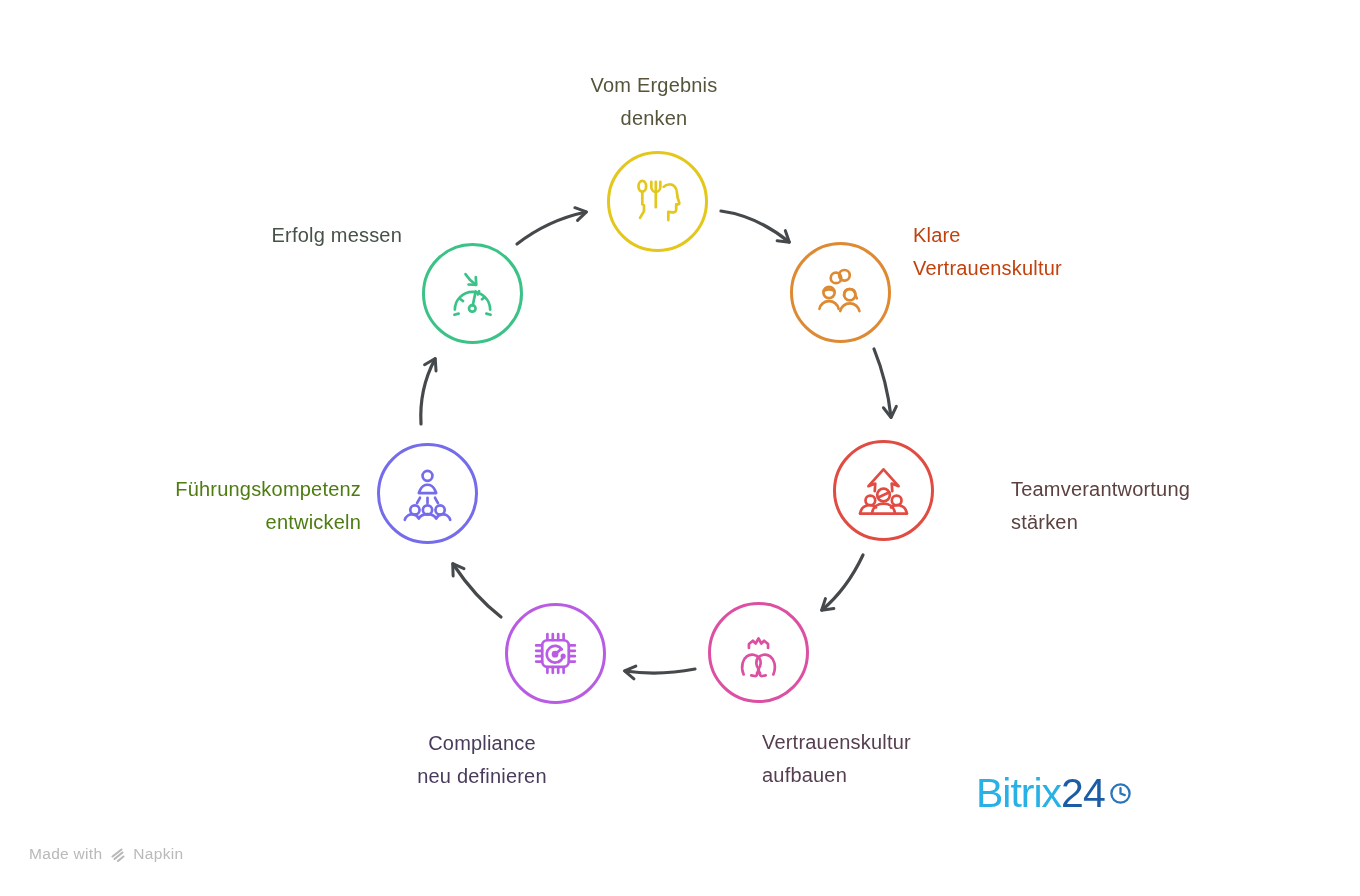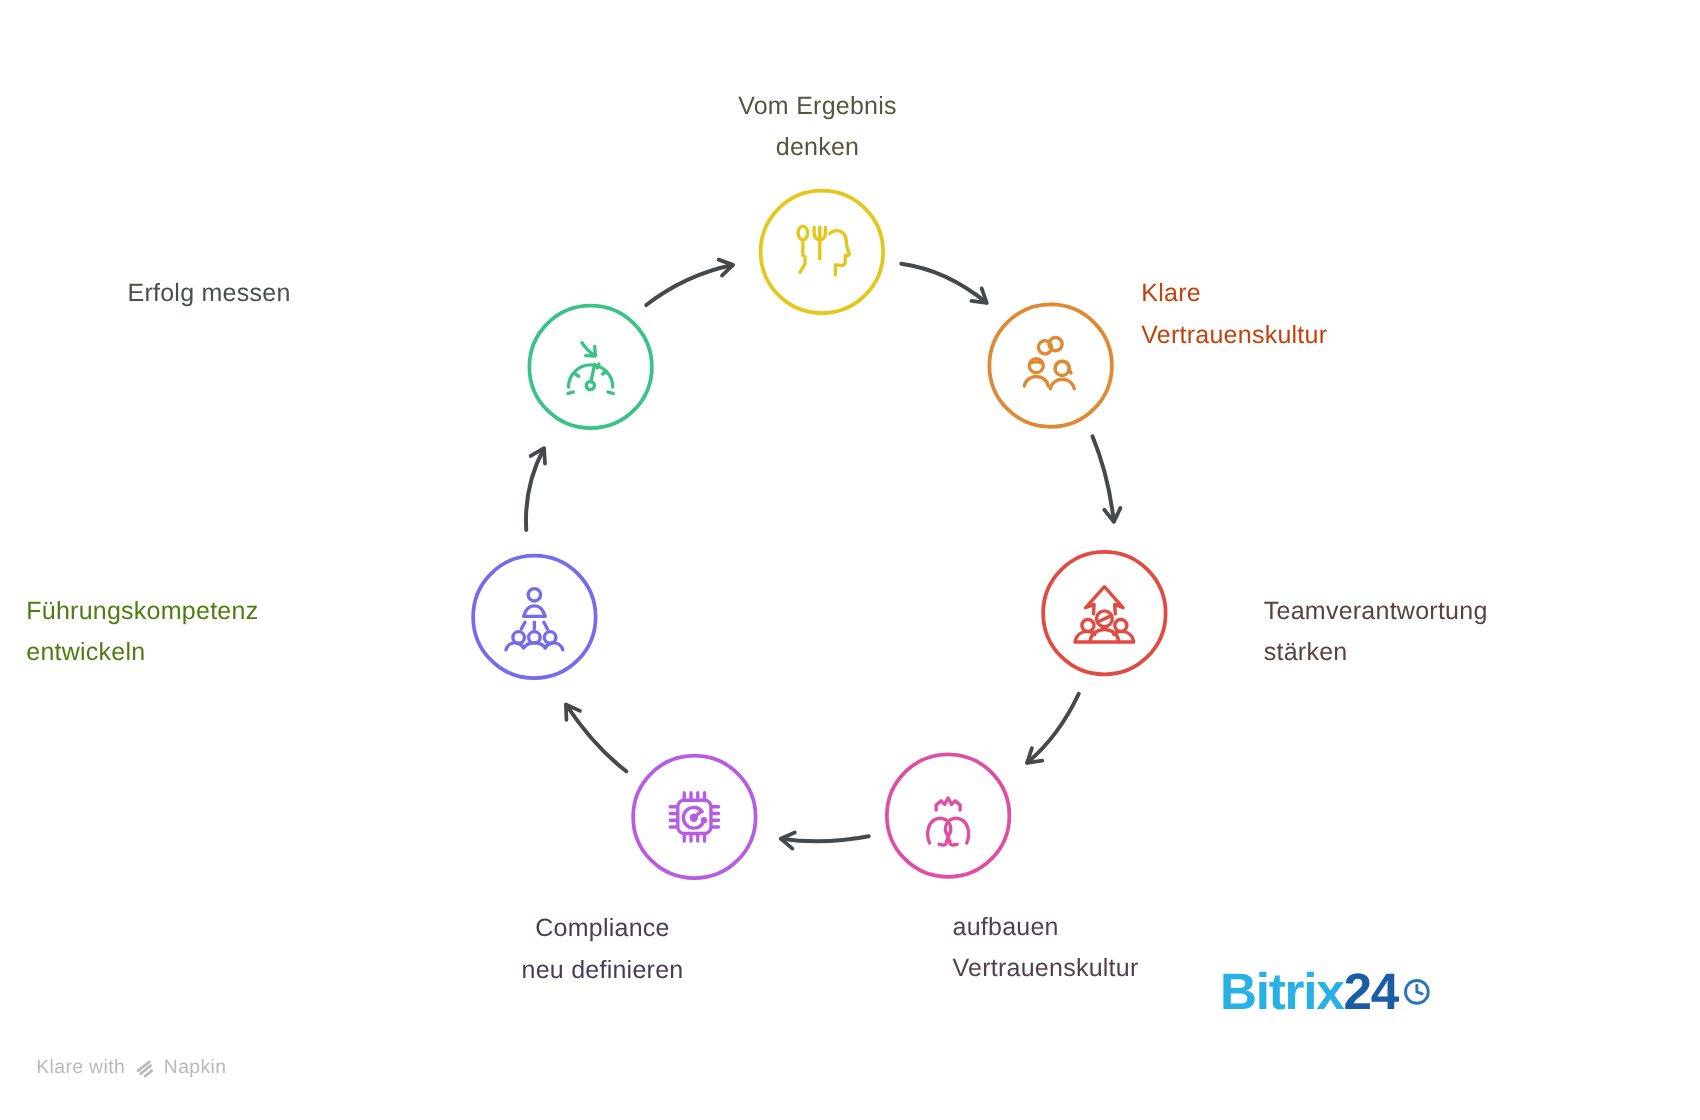--- a/index.html
+++ b/index.html
@@ -11,42 +11,42 @@
   .arrows path.flow{fill:none;stroke:#46494c;stroke-width:3.2;stroke-linecap:round;}
   .node-circle{
     position:absolute;width:101px;height:101px;box-sizing:border-box;
     border:3.2px solid #999;border-radius:50%;background:#fff;
     display:flex;align-items:center;justify-content:center;
   }
   .icon{width:63px;height:63px;}
   .icon *{fill:none;stroke-width:2.4;stroke-linecap:round;stroke-linejoin:round;}
   .node-label{position:absolute;font-size:20px;line-height:33px;color:#444;letter-spacing:.2px;}
   .ta-c{text-align:center;}
-  .ta-r{text-align:left;}
+  .ta-r{text-align:right;}
   .ta-l{text-align:left;}
   
   .c1{left:607px;top:151px;}
   .c2{left:790px;top:242px;}
   .c3{left:833px;top:440px;}
   .c4{left:708px;top:602px;}
   .c5{left:505px;top:603px;}
   .c6{left:377px;top:443px;}
   .c7{left:422px;top:243px;}
   
   .l1{left:494px;top:69px;width:320px;}
   .l2{left:913px;top:219px;width:300px;}
   .l3{left:1011px;top:473px;width:330px;}
   .l4{left:762px;top:726px;width:300px;}
   .l5{left:322px;top:727px;width:320px;}
   .l6{left:21px;top:473px;width:340px;}
   .l7{left:102px;top:219px;width:300px;}
   
   .bitrix{
     position:absolute;left:976px;top:771px;display:flex;align-items:flex-start;
-    font-size:41px;font-weight:700;letter-spacing:-1px;line-height:44px;
+    font-size:41px;font-weight:400;letter-spacing:-1px;line-height:44px;
   }
   .bitrix .clock{width:23px;height:23px;margin-left:4px;margin-top:11px;}
   .watermark{
     position:absolute;left:29px;top:845px;display:flex;align-items:center;gap:7px;
     font-size:15.5px;color:#b9b9b9;letter-spacing:.3px;
   }
   .napkin-glyph{width:17px;height:17px;}
 </style>
 </head>
 <body>
@@ -121,22 +121,22 @@
   </div>
 
   <div class="node-circle c4" style="border-color: rgb(221, 79, 162);">
     <svg class="icon" viewBox="0 0 56 56" style="stroke: rgb(221, 79, 162);">
       <path d="M19.5 24 L19.5 20.5 L23 17.5 L25.5 20 L28 15.5 L30.5 20 L33 17.5 L36.5 20.5 L36.5 24"></path>
       <path d="M14.8 47.5 C13.4 44.3 13.1 40.6 13.9 37.3 C15.1 32.2 19.3 29.2 23.7 30 C27.6 30.8 30 33.8 29.9 37.7 C29.85 39.9 29 41.5 27.6 42.7 L28.6 44.9 C28.9 45.6 28.5 46.3 27.7 46.3 L26.7 46.3 L26.7 47.3 C26.7 48.5 25.8 49.1 24.5 48.9 L21.6 48.4"></path>
       <path d="M41.2 47.5 C42.6 44.3 42.9 40.6 42.1 37.3 C40.9 32.2 36.7 29.2 32.3 30 C28.4 30.8 26 33.8 26.1 37.7 C26.15 39.9 27 41.5 28.4 42.7 L27.4 44.9 C27.1 45.6 27.5 46.3 28.3 46.3 L29.3 46.3 L29.3 47.3 C29.3 48.5 30.2 49.1 31.5 48.9 L34.4 48.4"></path>
     </svg>
   </div>
   <div class="node-label ta-l l4" style="color: rgb(85, 62, 79);">
+    <div>Vertrauenskultur</div>
     <div>aufbauen</div>
-    <div>Vertrauenskultur</div>
   </div>
 
   <div class="node-circle c5" style="border-color: rgb(185, 92, 228);">
     <svg class="icon" viewBox="0 0 56 56" style="stroke: rgb(185, 92, 228);">
       <rect x="16.2" y="16.2" width="23.6" height="23.6" rx="4.5"></rect>
       <path d="M20.8 16 V10.8 M25.6 16 V10.8 M30.4 16 V10.8 M35.2 16 V10.8"></path>
       <path d="M20.8 40 V45.2 M25.6 40 V45.2 M30.4 40 V45.2 M35.2 40 V45.2"></path>
       <path d="M16 20.8 H10.8 M16 25.6 H10.8 M16 30.4 H10.8 M16 35.2 H10.8"></path>
       <path d="M40 20.8 H45.2 M40 25.6 H45.2 M40 30.4 H45.2 M40 35.2 H45.2"></path>
       <path d="M32.8 33.9 A7.4 7.4 0 1 1 33.6 24.3"></path>
@@ -185,20 +185,20 @@
   <div class="bitrix">
     <span style="color: rgb(41, 177, 230);">Bitrix</span>
     <span style="color: rgb(26, 93, 165);">24</span>
     <svg class="clock" viewBox="0 0 26 26" style="stroke: rgb(42, 116, 186);">
       <circle cx="13" cy="13" r="10.3" fill="none" stroke-width="2.6"></circle>
       <path d="M13 7 V13 L17.8 14.8" fill="none" stroke-width="2.6" stroke-linecap="round" stroke-linejoin="round"></path>
     </svg>
   </div>
 
   <div class="watermark" style="color: rgb(185, 185, 185);">
-    <span>Klare with</span>
+    <span>Made with</span>
     <svg class="napkin-glyph" viewBox="0 0 17 17">
       <path d="M3.5 10.5 L12.5 3.5 M5.5 13 L13.5 6.5 M9 15 L14.5 10.5" fill="none" stroke="#b9b9b9" stroke-width="2.1" stroke-linecap="round"></path>
     </svg>
     <span>Napkin</span>
   </div>
 
 </div>
 
 </body></html>

